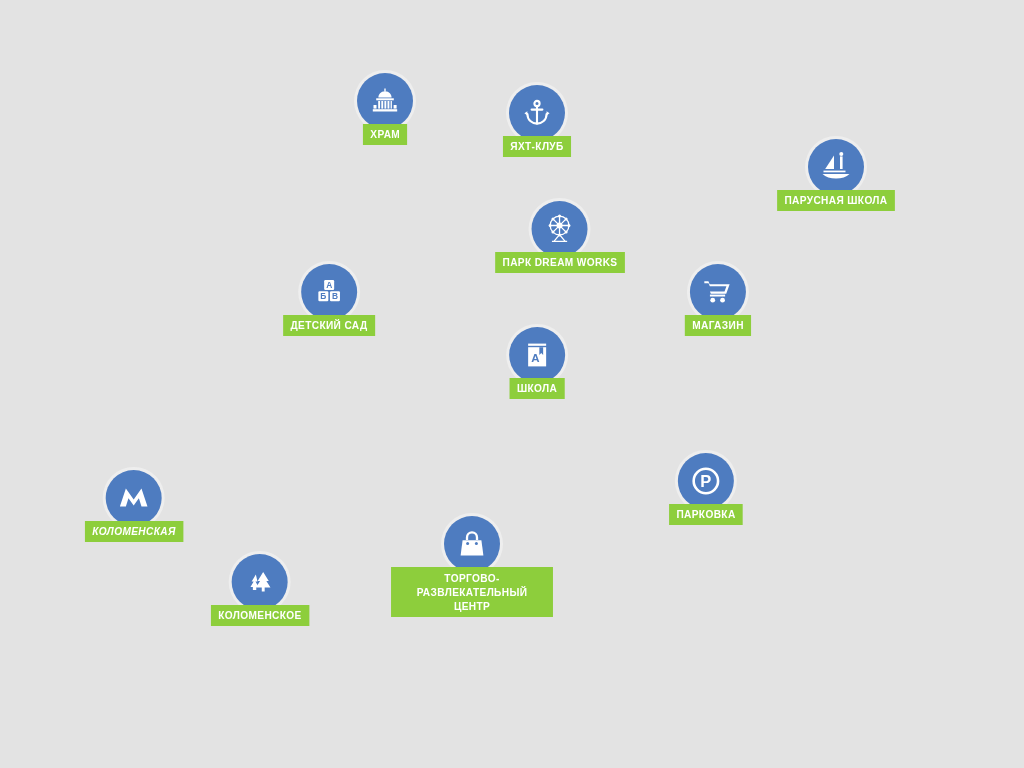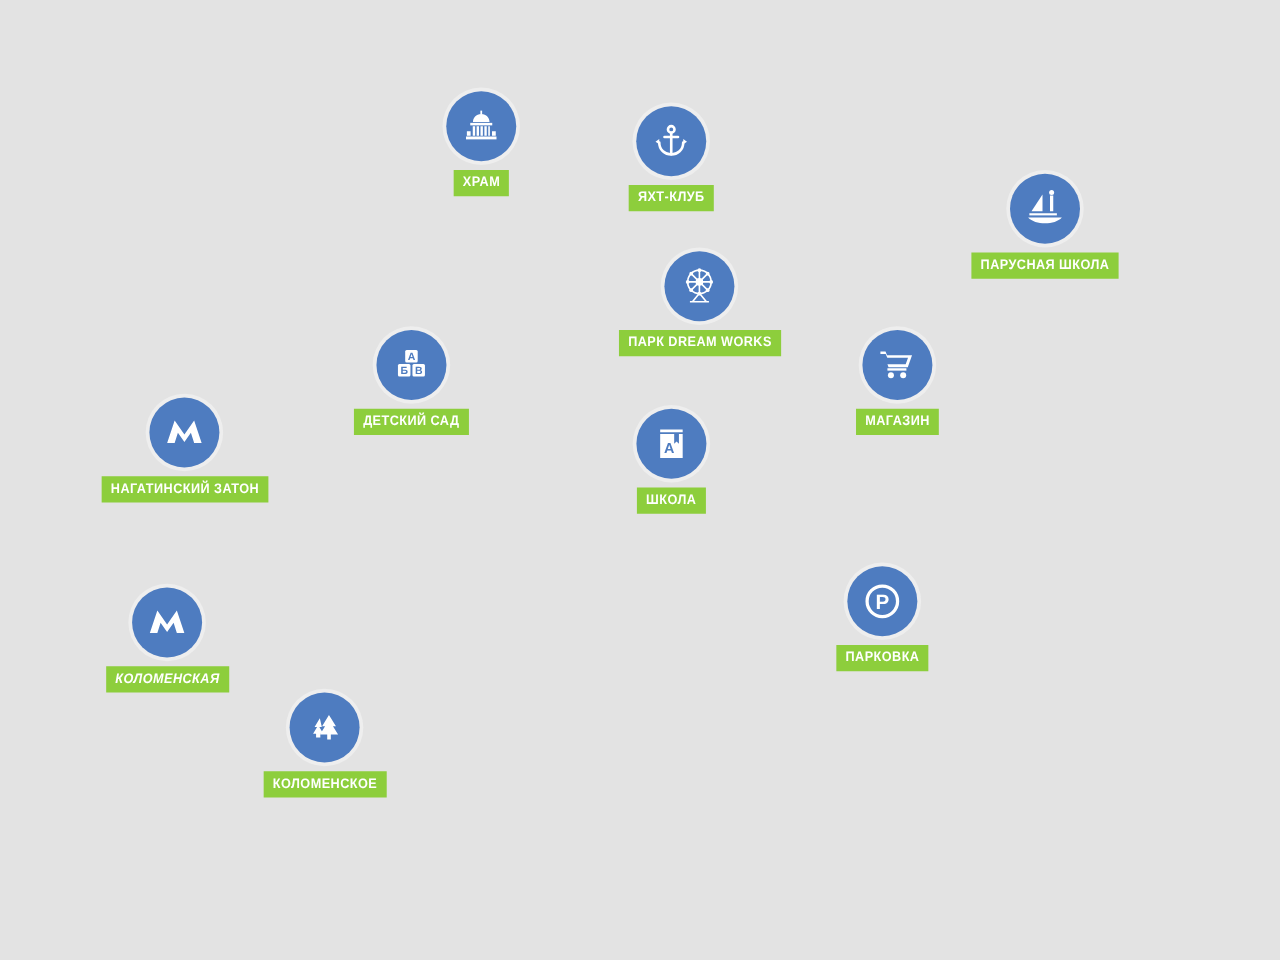--- a/index.html
+++ b/index.html
@@ -19,21 +19,20 @@
     height: 768px;
     background: #e3e3e3;
   }
   .poi-marker {
     position: absolute;
     display: flex;
     flex-direction: column;
     align-items: center;
     transform: translate(-50%, 0);
     cursor: pointer;
-    gap: 12px;
   }
   .poi-pin {
     width: 56px;
     height: 56px;
     border-radius: 50%;
     background: #4e7cc0;
     box-shadow: 0 0 0 3px #eeeeee;
     display: flex;
     align-items: center;
     justify-content: center;
@@ -176,30 +175,20 @@
               <path d="M3.4 6.2 h4.1 l1.2 3.0 h20.0 l-3.4 9.6 h-15.4 l-0.9 -2.4 h14.6 l1.9 -5.2 h-16.6 l-1.3 -3.0 h-4.2 z"></path>
               <rect x="9.0" y="19.6" width="15.2" height="1.9"></rect>
               <circle cx="11.8" cy="25.2" r="2.4"></circle>
               <circle cx="21.6" cy="25.2" r="2.4"></circle>
             </g>
           </svg>
         </span>
       </div>
       <div class="poi-label">МАГАЗИН</div>
     </div>
-    <div class="poi-marker" style="left: 148px; top: 318px;">
-      <div class="poi-pin">
-        <span>
-          <svg width="34" height="34" viewBox="0 0 34 34">
-            <path d="M3.2 25.4 L9.2 7.4 L17.0 18.6 L24.8 7.4 L30.8 25.4 L24.8 25.4 L22.2 17.2 L17.0 24.6 L11.8 17.2 L9.2 25.4 Z" fill="#ffffff"></path>
-          </svg>
-        </span>
-      </div>
-      <div class="poi-label">НАГАТИНСКИЙ ЗАТОН</div>
-    </div>
     <div class="poi-marker" style="left: 537px; top: 327px;">
       <div class="poi-pin">
         <span>
           <svg width="34" height="34" viewBox="0 0 34 34">
             <g fill="#ffffff">
               <rect x="8.0" y="5.6" width="18.0" height="2.2"></rect>
               <rect x="8.0" y="9.2" width="18.0" height="19.2"></rect>
               <path d="M19.2 9.2 h3.8 v7.8 l-1.9 -1.9 l-1.9 1.9 z" fill="#4e7cc0"></path>
             </g>
             <text x="15.2" y="24.2" font-family="Liberation Sans, sans-serif" font-size="11.5" font-weight="bold" fill="#4e7cc0" text-anchor="middle">A</text>
@@ -222,20 +211,37 @@
     <div class="poi-marker" style="left: 134px; top: 470px; font-style: italic;">
       <div class="poi-pin">
         <span>
           <svg width="34" height="34" viewBox="0 0 34 34">
             <path d="M3.2 25.4 L9.2 7.4 L17.0 18.6 L24.8 7.4 L30.8 25.4 L24.8 25.4 L22.2 17.2 L17.0 24.6 L11.8 17.2 L9.2 25.4 Z" fill="#ffffff"></path>
           </svg>
         </span>
       </div>
       <div class="poi-label">КОЛОМЕНСКАЯ</div>
     </div>
+    <div class="poi-marker" style="left: 472px; top: 516px;">
+      <div class="poi-pin">
+        <span>
+          <svg width="34" height="34" viewBox="0 0 34 34">
+            <g fill="none" stroke="#ffffff" stroke-width="2.3">
+              <path d="M12.0 13.0 v-2.6 c0 -2.8 2.2 -5.0 5.0 -5.0 c2.8 0 5.0 2.2 5.0 5.0 v2.6"></path>
+            </g>
+            <path d="M7.6 13.2 h18.8 l2.0 15.2 h-22.8 z" fill="#ffffff"></path>
+            <g fill="#4e7cc0">
+              <circle cx="12.6" cy="16.6" r="1.5"></circle>
+              <circle cx="21.4" cy="16.6" r="1.5"></circle>
+            </g>
+          </svg>
+        </span>
+      </div>
+      <div class="poi-label two-line">ТОРГОВО-РАЗВЛЕКАТЕЛЬНЫЙ ЦЕНТР</div>
+    </div>
     <div class="poi-marker" style="left: 260px; top: 554px;">
       <div class="poi-pin">
         <span>
           <svg width="34" height="34" viewBox="0 0 34 34">
             <g fill="#ffffff">
               <path d="M13.2 9.5 L9.0 16.5 L11.0 16.5 L7.8 22.0 L10.2 22.0 L10.2 25.0 L13.6 25.0 L13.6 22.0 L16.0 22.0 L12.8 16.5 L14.8 16.5 Z" opacity="1"></path>
               <path d="M20.5 7.0 L15.0 16.0 L17.4 16.0 L13.3 22.5 L19.1 22.5 L19.1 26.5 L22.0 26.5 L22.0 22.5 L27.8 22.5 L23.7 16.0 L26.1 16.0 Z"></path>
             </g>
           </svg>
         </span>

